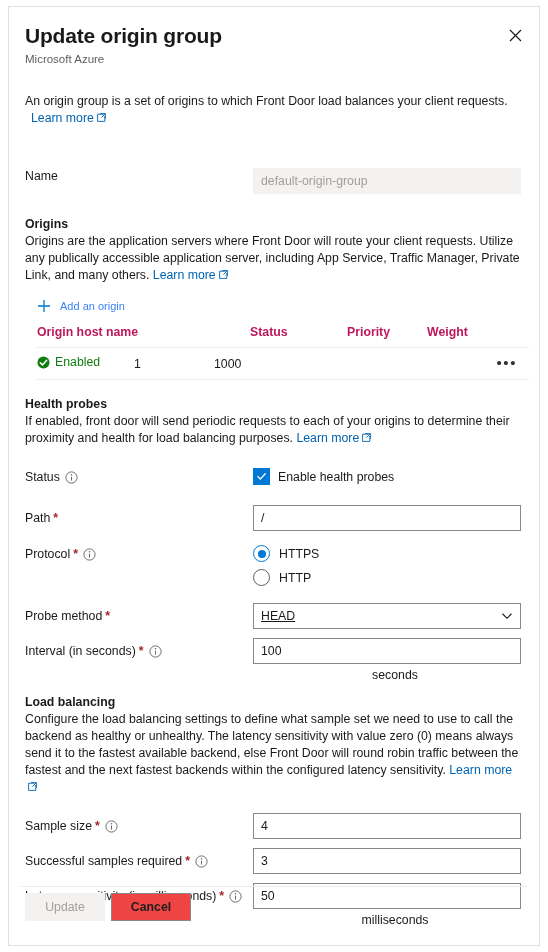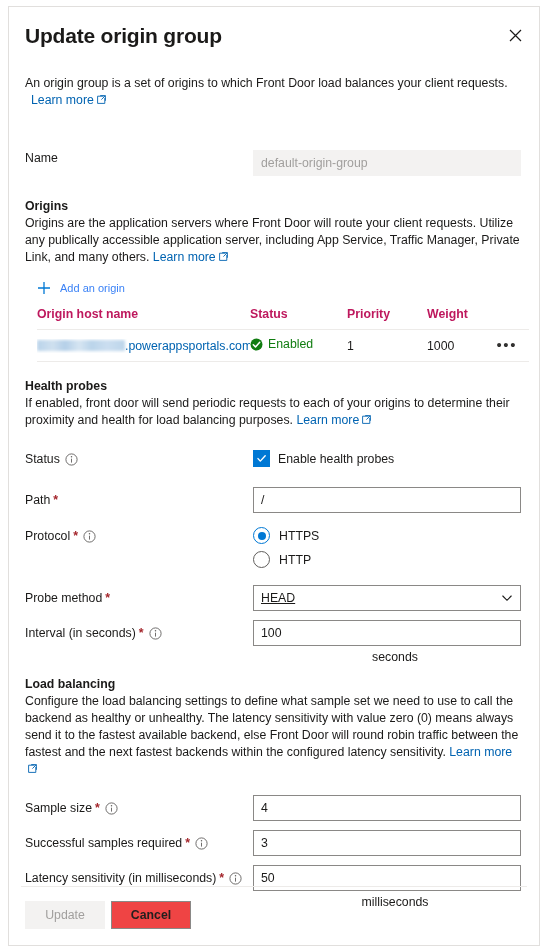--- a/index.html
+++ b/index.html
@@ -262,21 +262,21 @@
   .footer-sep {
     position: absolute;
     left: 12px; right: 12px;
     bottom: 58px;
     height: 1px;
     background: #edebe9;
   }
   .footer {
     position: absolute;
     left: 16px;
-    bottom: 16px;
+    bottom: 24px;
     display: flex;
     gap: 6px;
   }
   .btn {
     height: 28px;
     min-width: 80px;
     font-family: "Liberation Sans", sans-serif;
     font-size: 12.3px;
     padding: 0 16px;
     cursor: pointer;
@@ -294,20 +294,21 @@
     font-weight: 600;
   }
 </style>
 </head>
 <body>
 
 <div class="panel">
 
   <div class="header">
     <div class="title">Update origin group</div>
+    <div class="subtitle">Microsoft Azure</div>
     <button class="close-btn">
       <span>
         <svg width="13" height="13" viewBox="0 0 13 13">
           <path d="M1 1 L12 12 M12 1 L1 12" stroke="#1b1a19" stroke-width="1.2" fill="none"></path>
         </svg>
       </span>
     </button>
   </div>
 
   <div class="body">
@@ -354,23 +355,20 @@
 
       <div class="tbl">
         <div class="tbl-head">
           <div class="c-host">Origin host name</div>
           <div class="c-stat">Status</div>
           <div class="c-prio">Priority</div>
           <div class="c-weig">Weight</div>
           <div class="c-more"></div>
         </div>
         <div class="tbl-row">
-          <div class="c-host">
-            <span class="redacted"></span><span class="host-suffix">.powerappsportals.com</span>
-          </div>
           <div class="c-stat">
             <span class="status-badge">
               <span class="check-circle">
                 <svg width="13" height="13" viewBox="0 0 13 13">
                     <circle cx="6.5" cy="6.5" r="6" fill="#107c10"></circle>
                     <path d="M3.3 6.7 L5.5 8.9 L9.7 4.2" stroke="#ffffff" stroke-width="1.5" fill="none" stroke-linecap="round" stroke-linejoin="round"></path>
                   </svg>
               </span>
               <span class="status-text">Enabled</span>
             </span>

